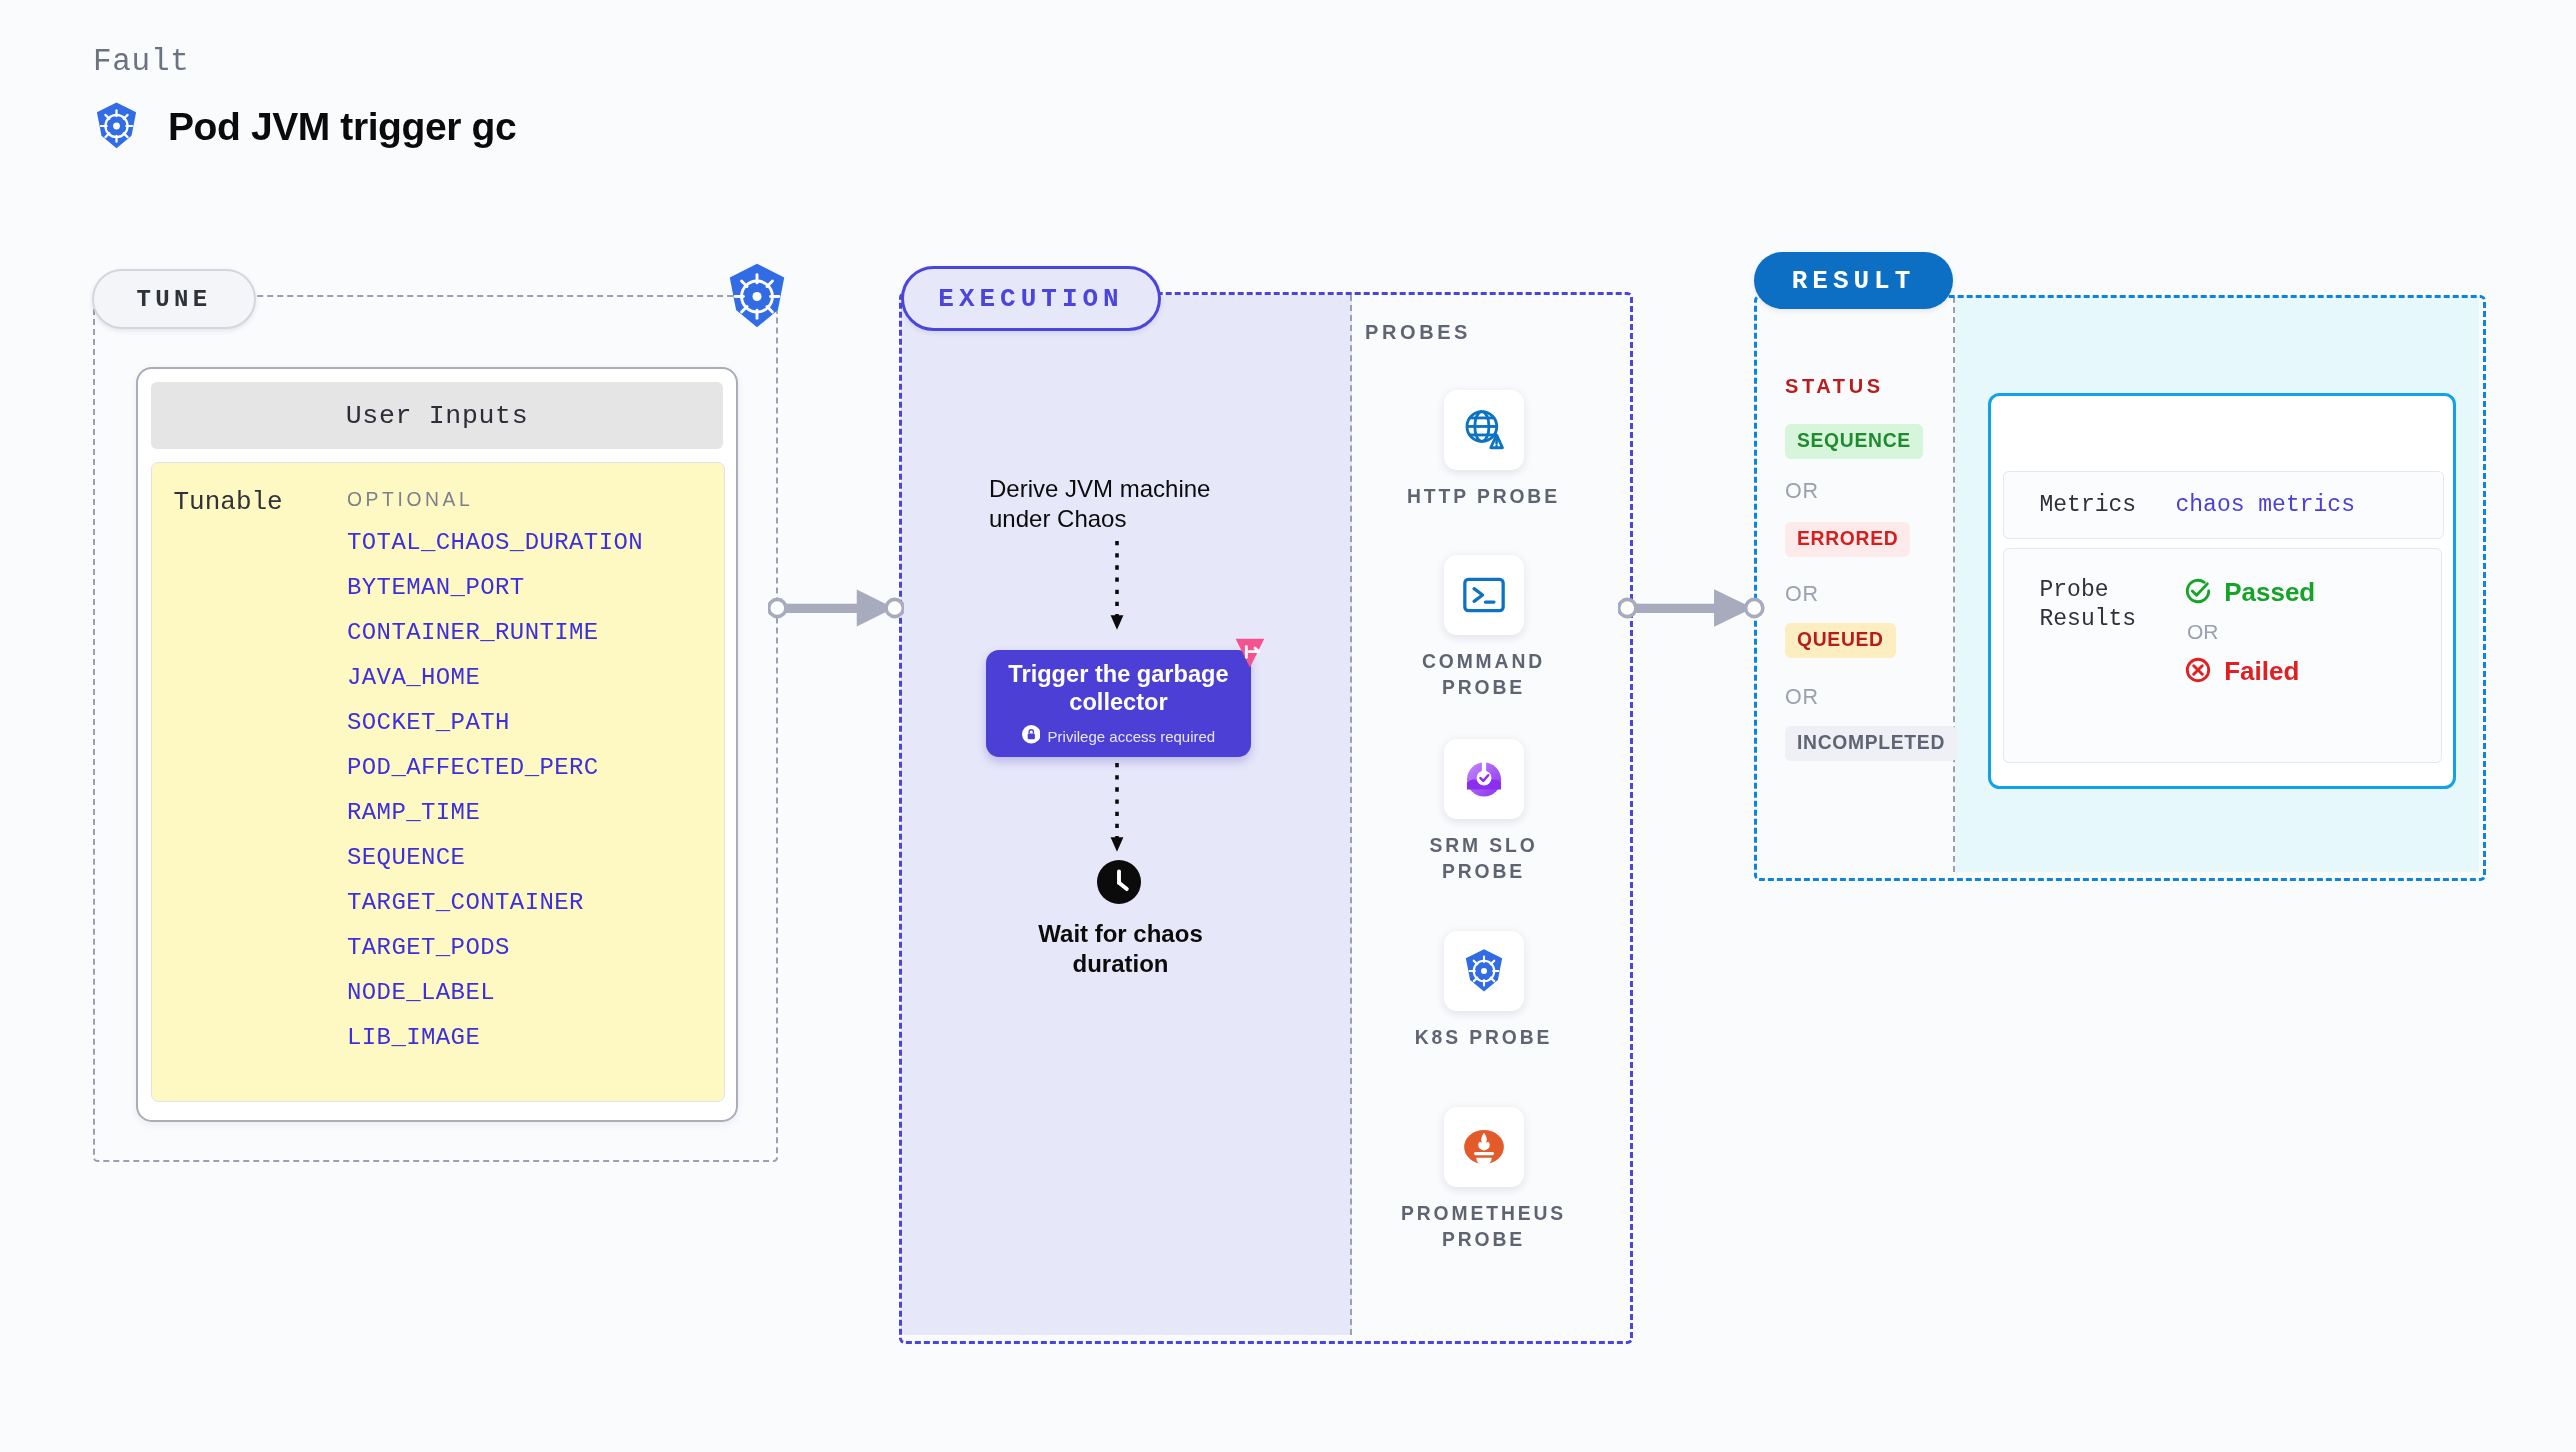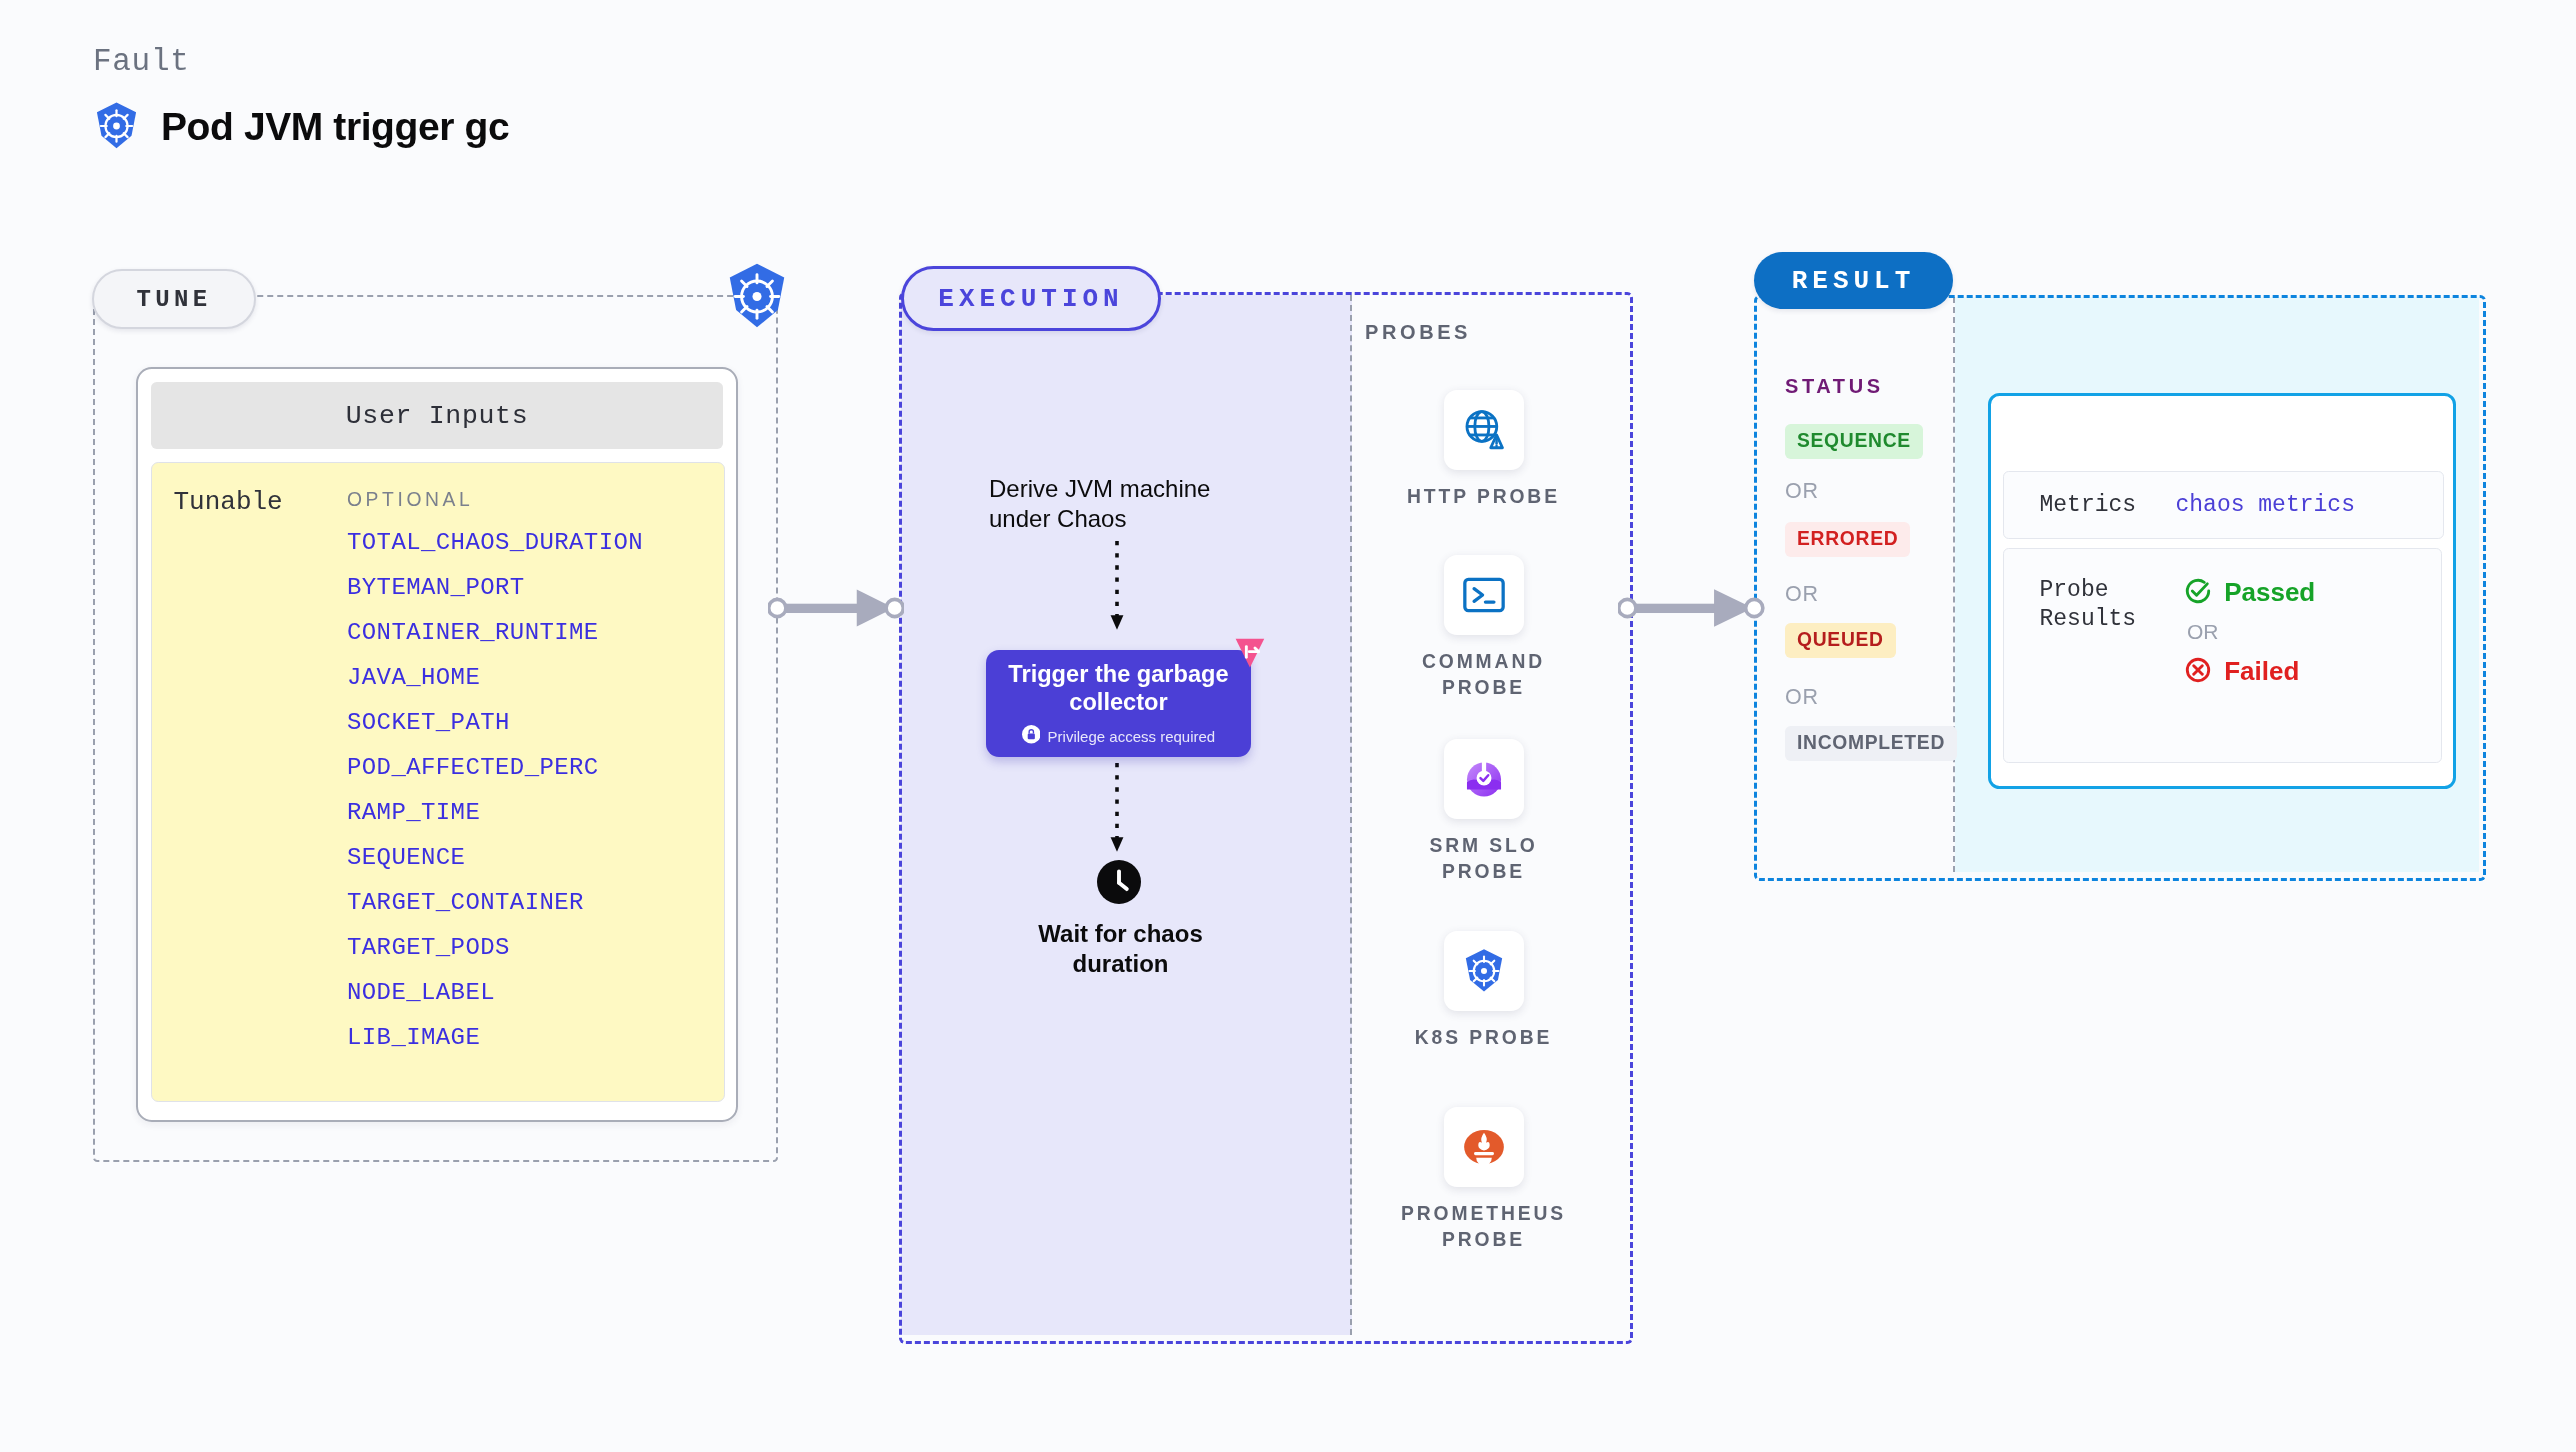--- a/index.html
+++ b/index.html
@@ -10,21 +10,21 @@
     position:relative;
     overflow:hidden;
   }
 
   
   #header{position:absolute;left:93px;top:44px;}
   #fault-label{
     font-family:"Liberation Mono", monospace;
     font-size:31px;color:#6b7280;letter-spacing:0.7px;
   }
-  #title-row{display:flex;align-items:center;gap:21px;margin-top:21.5px;}
+  #title-row{display:flex;align-items:center;gap:28px;margin-top:21.5px;}
   #title-text{font-size:39px;font-weight:bold;color:#0b0b0c;letter-spacing:-0.4px;}
 
   
   .pill{
     position:absolute;display:flex;align-items:center;justify-content:center;
     font-family:"Liberation Mono", monospace;font-weight:bold;
     border-radius:716px;z-index:6;box-shadow:0 2.1px 5.7px rgba(40,40,80,.10);
   }
   #tune-pill{
     left:92px;top:269px;width:160px;height:56px;
@@ -152,21 +152,21 @@
   #result-status-col{
     position:absolute;left:1756px;top:297px;width:197px;height:575px;
     border-right:2.1px dashed #9aa0ae;
   }
   #result-output-fill{
     position:absolute;left:1955px;top:297px;width:524px;height:575px;
     background:#e7f8fd;
   }
   #status-label{
     position:absolute;left:1785px;top:375px;
-    font-size:20px;color:#701a75;letter-spacing:3.6px;font-weight:bold;z-index:3;
+    font-size:20px;color:#b91c1c;letter-spacing:3.6px;font-weight:bold;z-index:3;
   }
   .status-badge{
     position:absolute;z-index:3;border-radius:5.7px;padding:6.4px 12px;
     font-size:19.3px;font-weight:bold;letter-spacing:0.7px;cursor:pointer;
   }
   .or-text{
     position:absolute;z-index:3;font-size:21.5px;color:#9aa0ae;letter-spacing:0.7px;
   }
   #badge-completed{left:1785px;top:424px;background:#d7f5da;color:#1f8a2e;}
   #or1{left:1785px;top:479px;}

